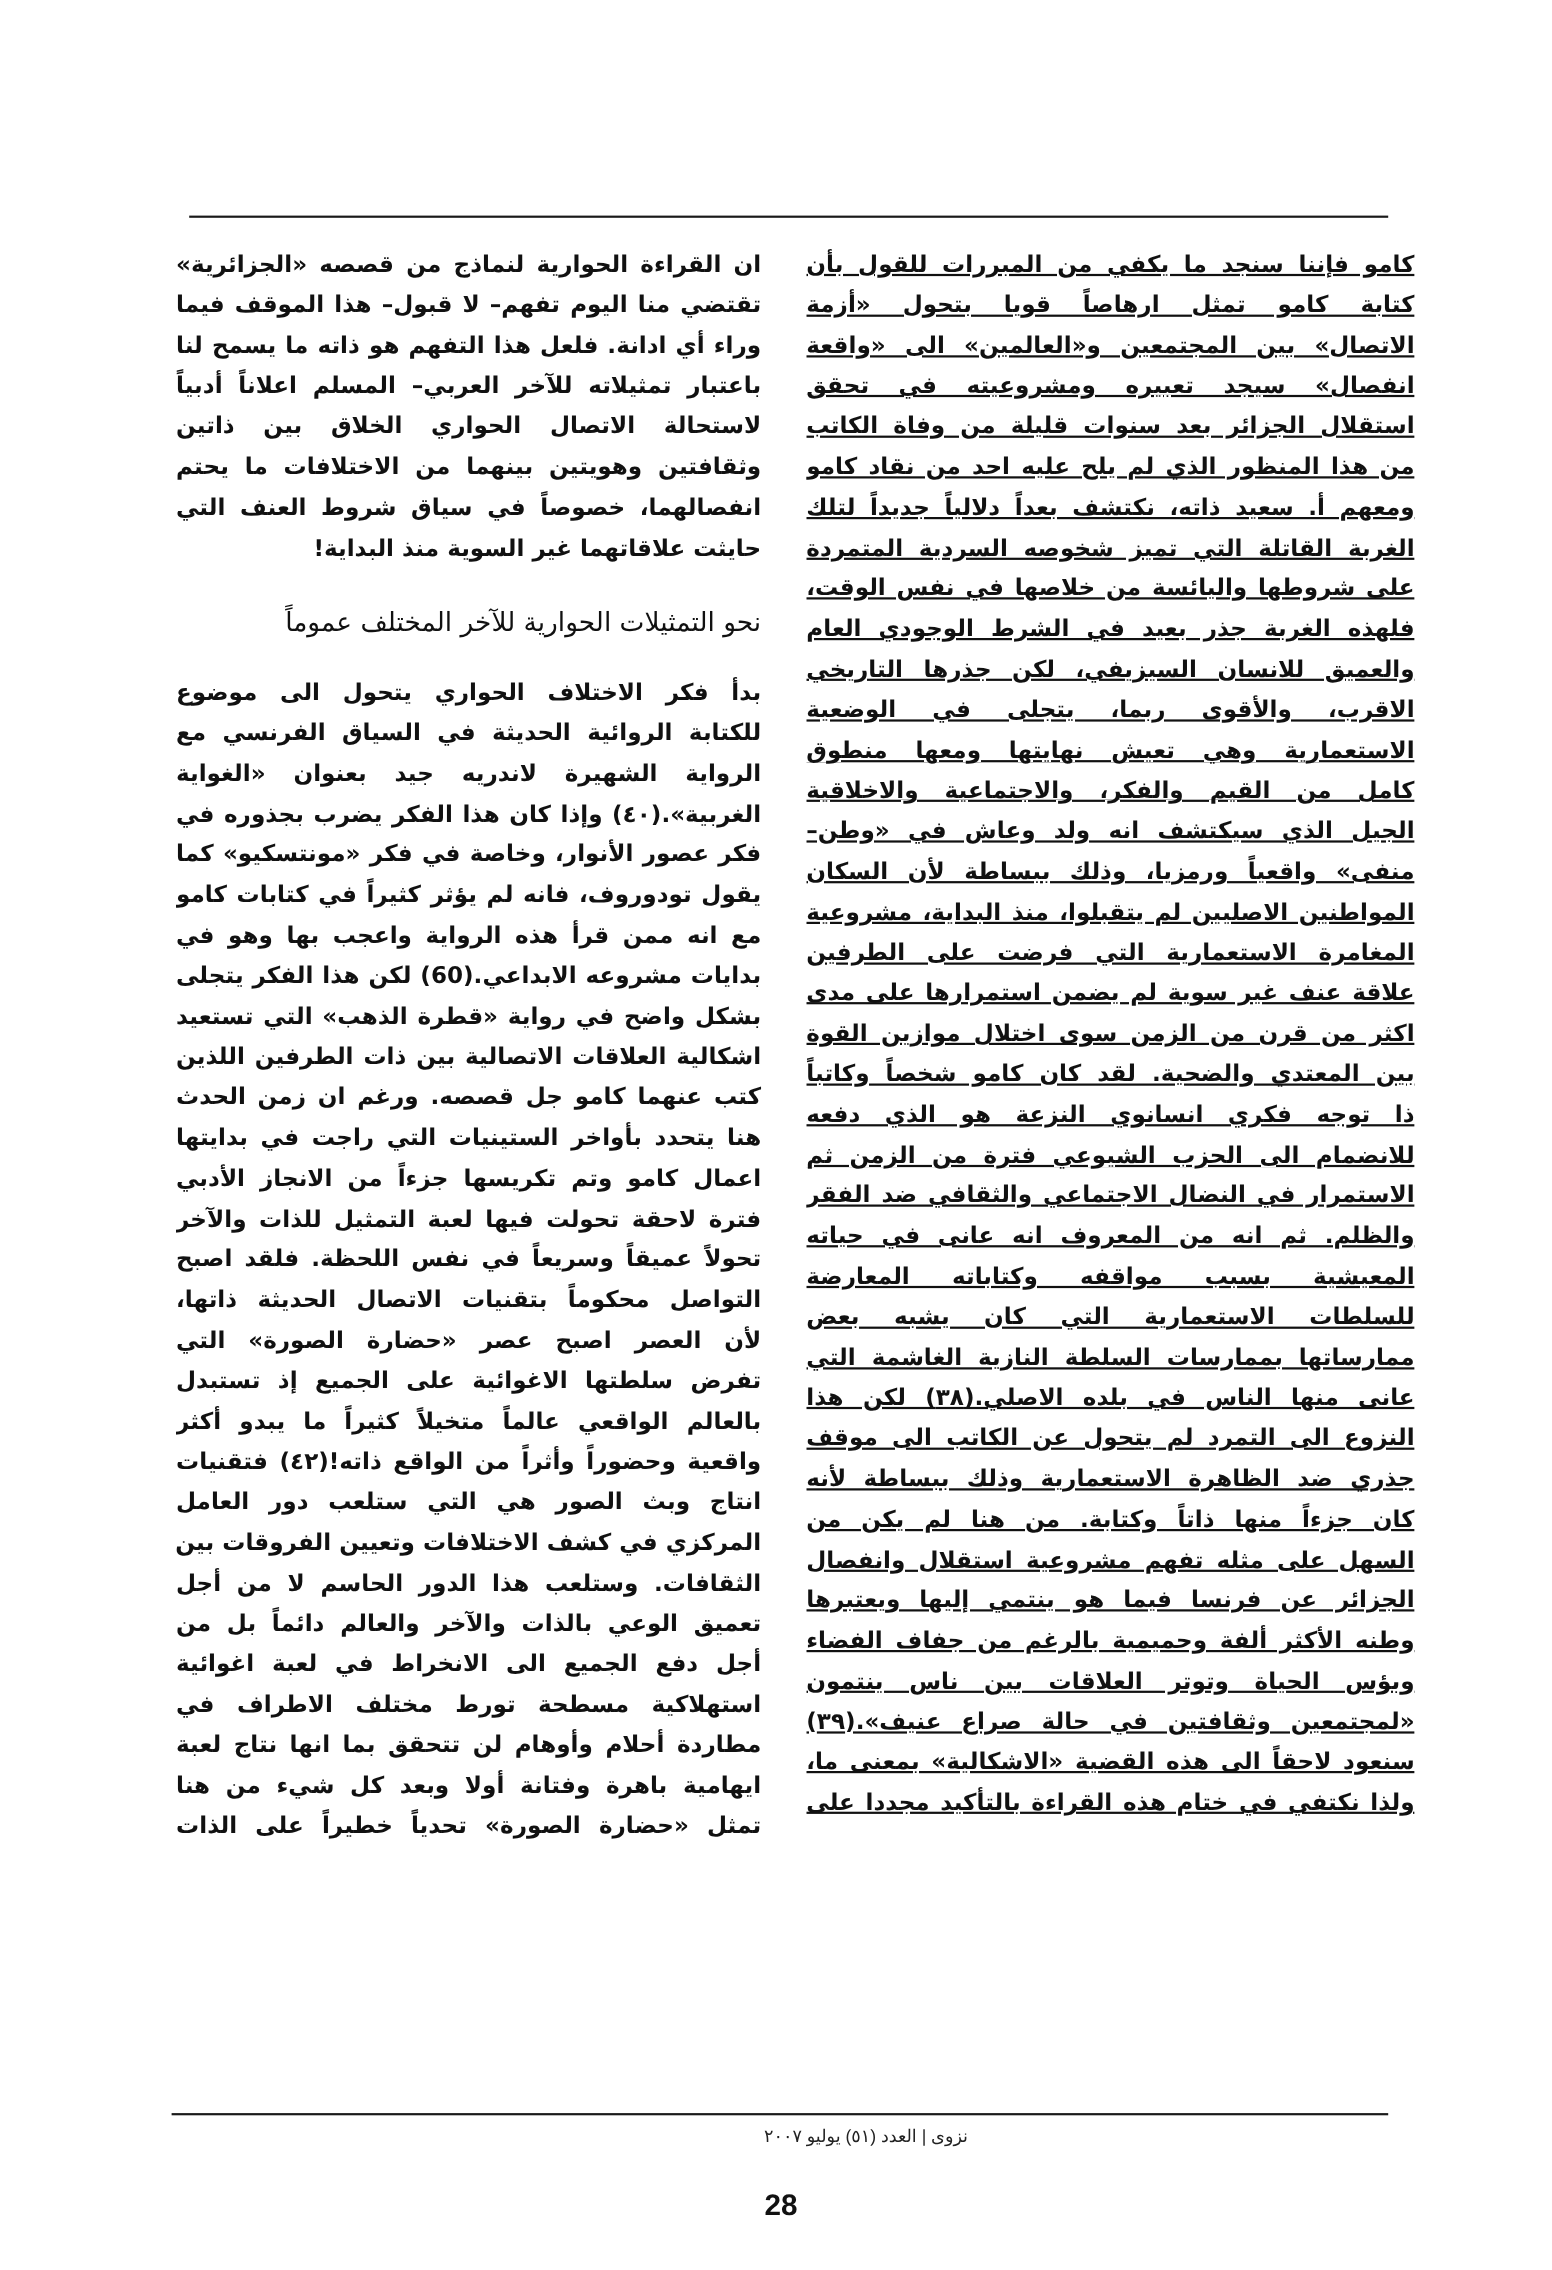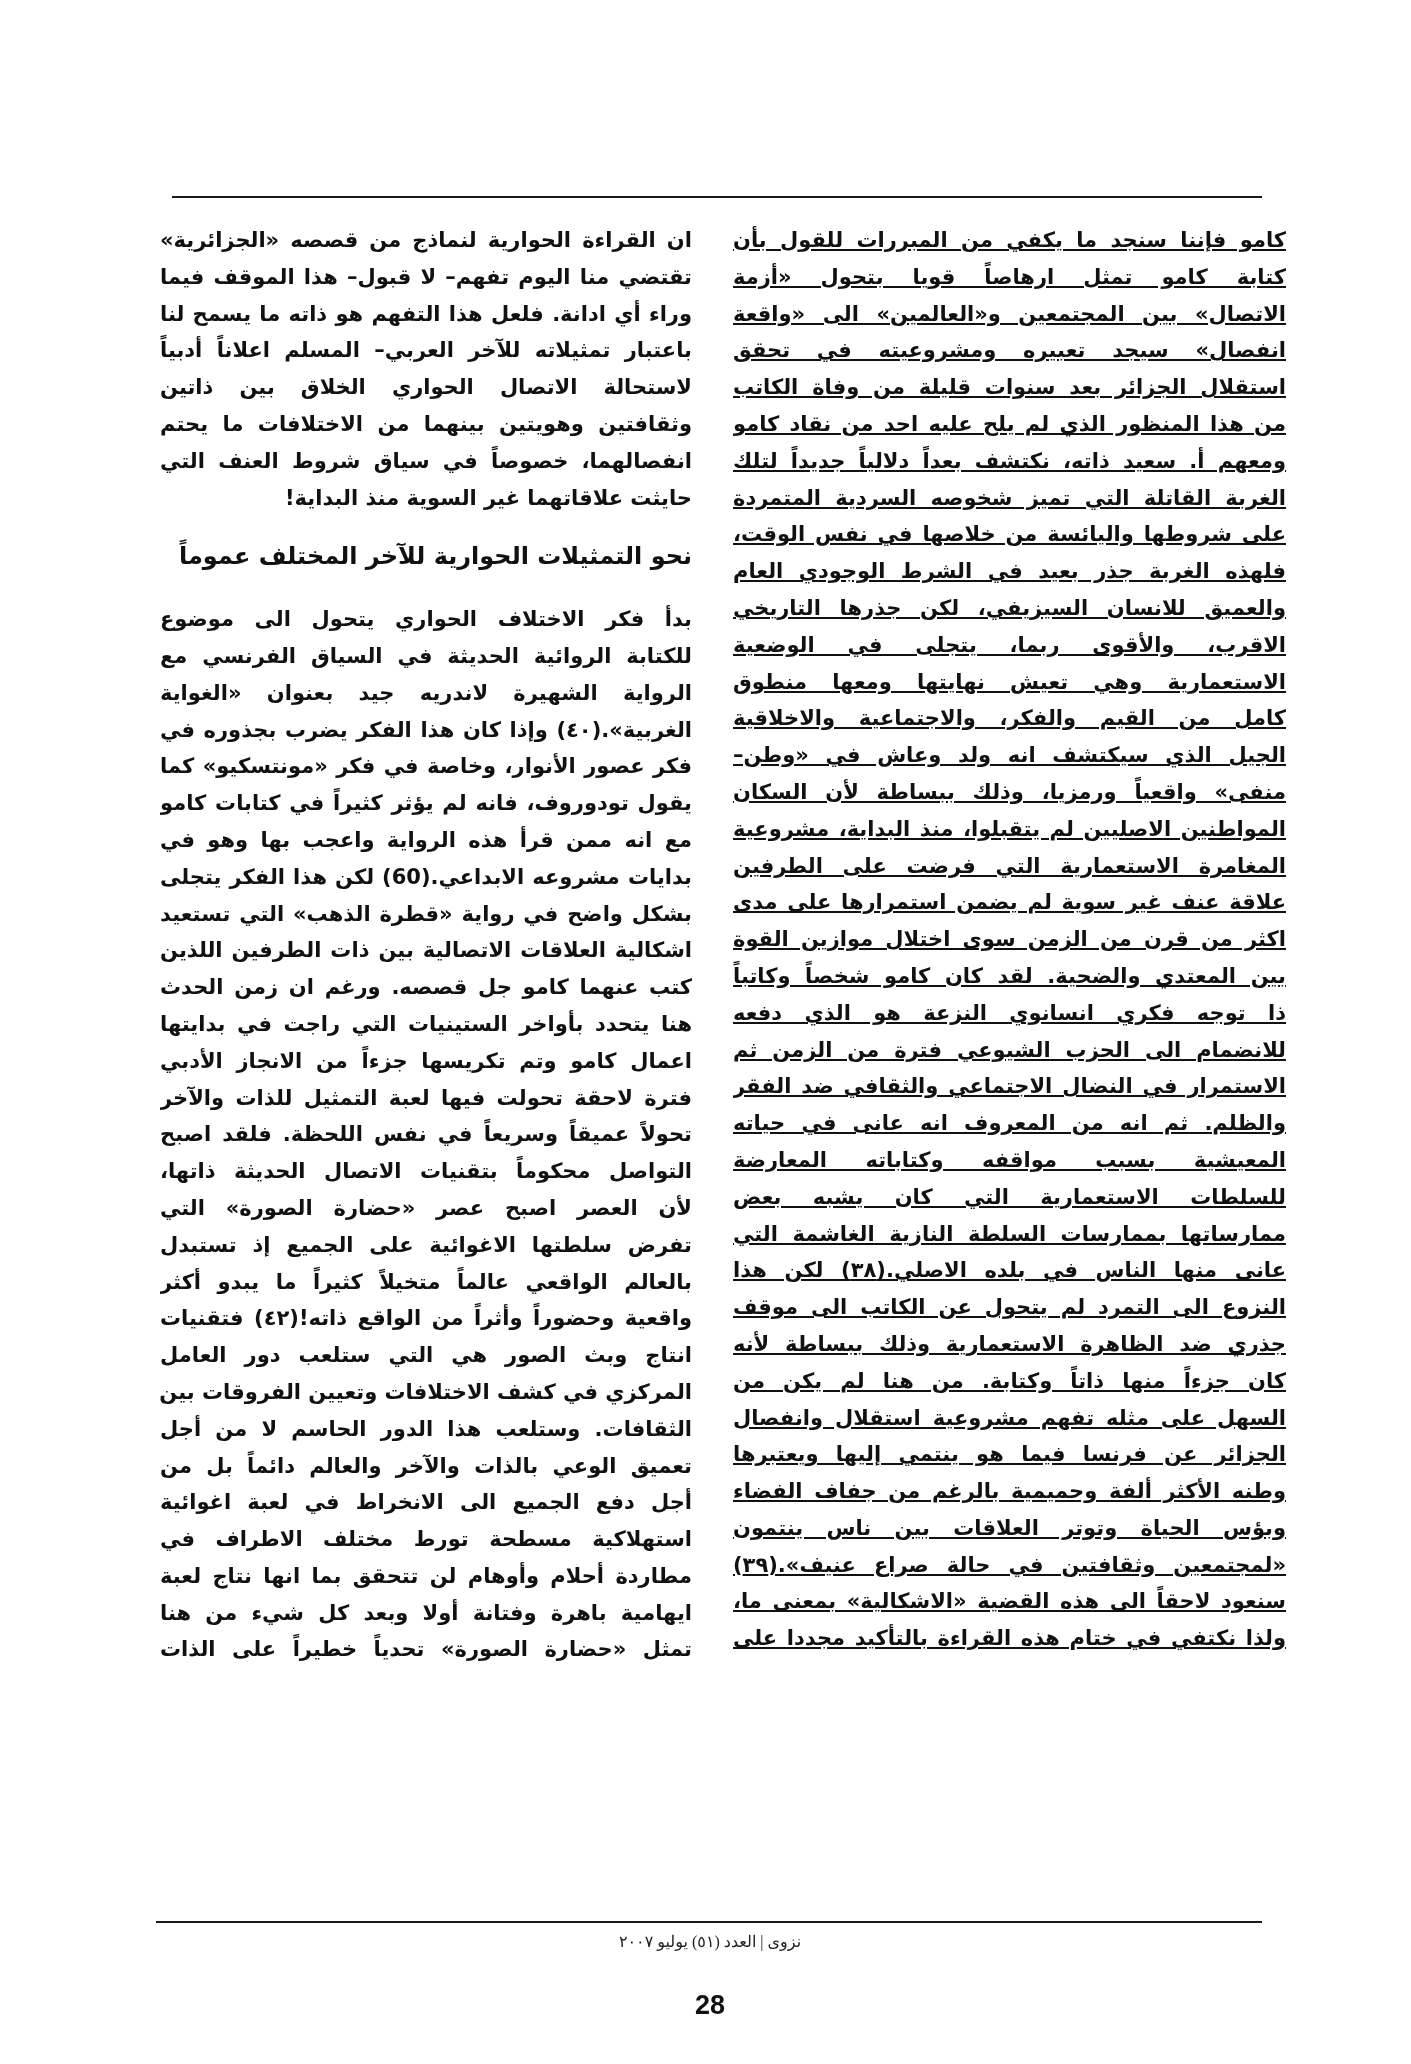--- a/index.html
+++ b/index.html
@@ -5,23 +5,23 @@
   html, body { margin: 0; padding: 0; background: #ffffff; }
   body { width: 1411px; height: 2064px; position: relative; overflow: hidden; font-family: "DejaVu Sans", sans-serif; color: #111; }
   .rule { position: absolute; height: 2px; background: #1a1a1a; }
   .rule.top { left: 172px; top: 196px; width: 1090px; }
   .rule.bottom { left: 156px; top: 1921px; width: 1106px; }
   .col { position: absolute; direction: rtl; text-align: justify; }
   .col.right { left: 733px; top: 222px; width: 553px; text-decoration: underline; }
   .col.left { left: 160px; top: 222px; width: 532px; }
   .line { display: block; height: 36.8px; line-height: 36.8px; font-size: 21px; font-weight: bold; white-space: nowrap; text-align: justify; text-align-last: justify; overflow: hidden; letter-spacing: 0; }
   .line.last { text-align-last: right; }
-  .heading { display: block; height: 36.8px; line-height: 36.8px; font-size: 24px; font-weight: bold; white-space: nowrap; text-align: right; margin: 22px 0 26px 0; overflow: hidden; }
+  .heading { display: block; height: 36.8px; line-height: 36.8px; font-size: 24px; font-weight: normal; white-space: nowrap; text-align: right; margin: 32px 0 26px 0; overflow: hidden; }
   .footer { position: absolute; left: 0; width: 1411px; text-align: center; }
-  .footer .issue { position: absolute; top: 1932px; left: 540px; width: 340px; text-align: center; direction: rtl; font-size: 16px; color: #222; font-family: Liberation Serif, serif; }
+  .footer .issue { position: absolute; top: 1932px; left: 540px; width: 340px; text-align: right; direction: rtl; font-size: 16px; color: #222; font-family: Liberation Sans, sans-serif; }
   .footer .pagenum { position: absolute; top: 1958px; left: 640px; width: 140px; text-align: center; font-size: 27px; font-weight: bold; font-family: "Liberation Sans", sans-serif; color: #111; margin-top: 32px; }
 </style>
 </head>
 <body>
 
 <div class="rule top"></div>
 
 <div class="col right" id="rightCol">
     <span class="line">كامو فإننا سنجد ما يكفي من المبررات للقول بأن</span>
     <span class="line">كتابة كامو تمثل ارهاصاً قويا بتحول «أزمة</span>

